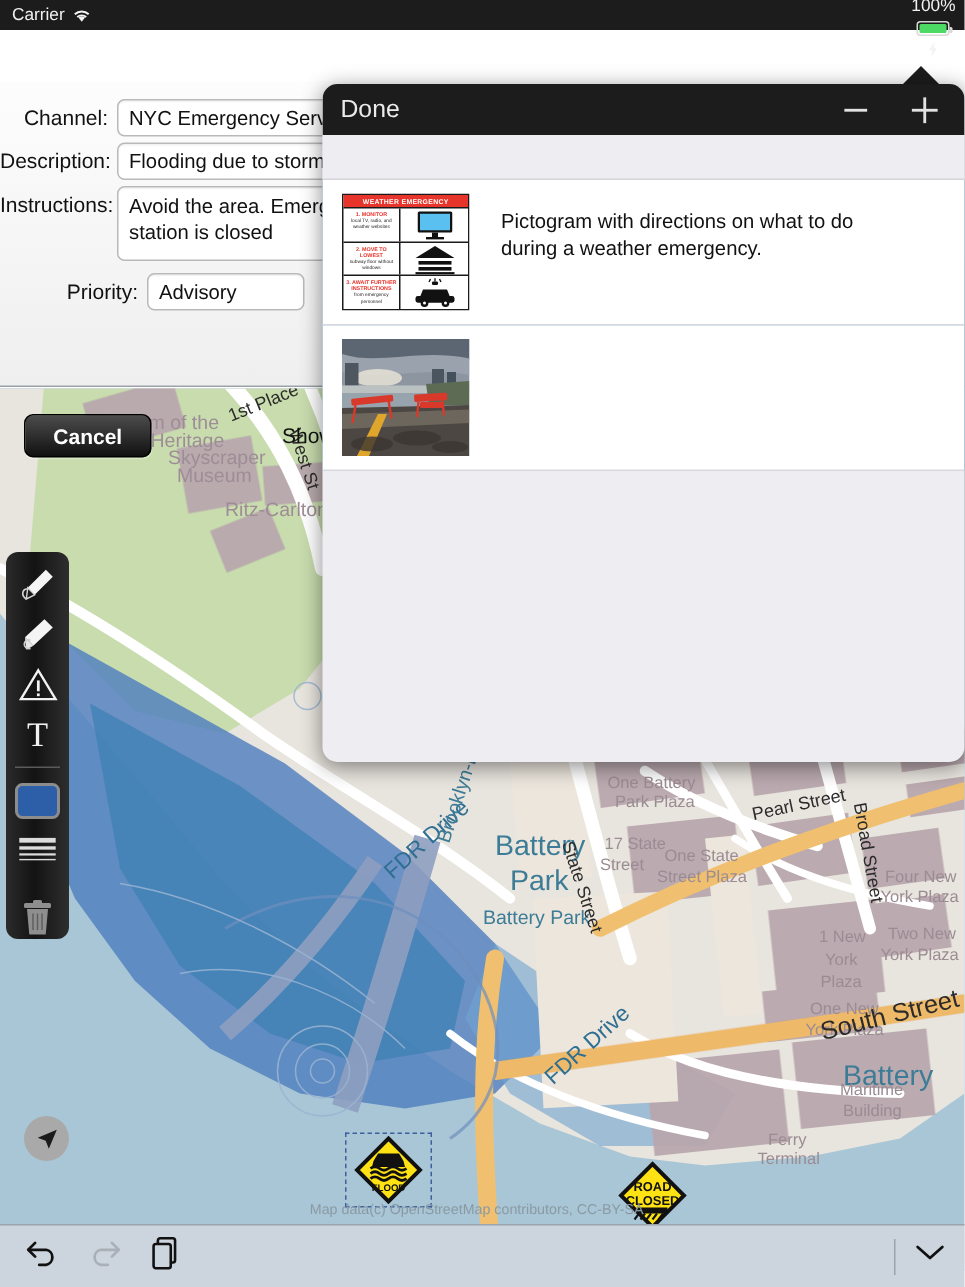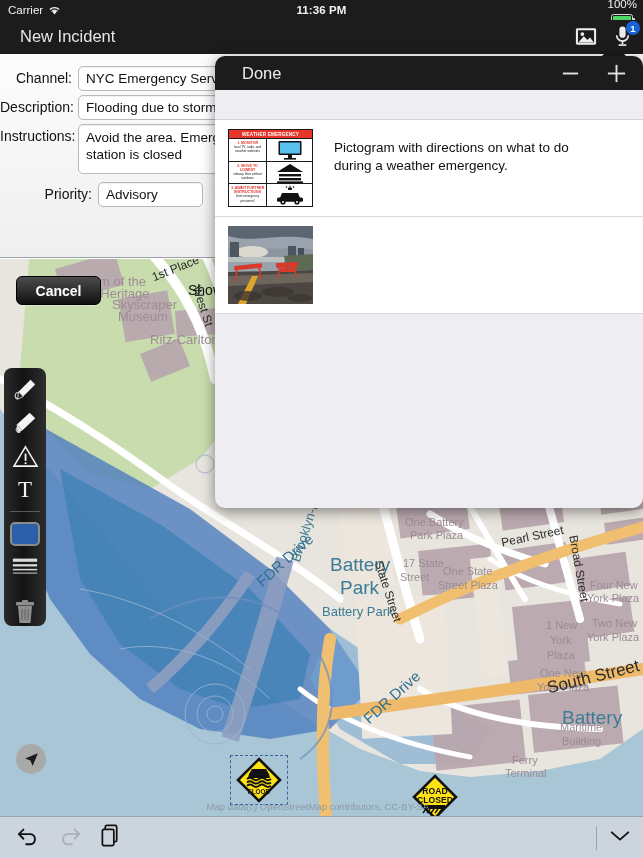--- a/index.html
+++ b/index.html
@@ -112,21 +112,21 @@
   }
   .pop-arrow {
     position: absolute; left: 601px; top: 44px; width: 0; height: 0;
     border-left: 13px solid transparent; border-right: 13px solid transparent;
     border-bottom: 13px solid #1c1c1c;
   }
   .pop-header {
     height: 34px; background: #1c1c1c; color: #ececec;
     display: flex; align-items: center; position: relative;
   }
-  .pop-done { position: absolute; left: 27px; font-size: 16.5px; }
+  .pop-done { position: absolute; left: 12px; font-size: 16.5px; }
   .pop-ctrls { position: absolute; right: 16px; display: flex; align-items: center; gap: 26px; }
   .pop-band { height: 30px; background: #eeeef2; border-bottom: 1px solid #d4d4d8; }
   .pop-list { background: #0369a1; }
   .pop-row {
     display: flex; align-items: flex-start; padding: 9px 10px 9px 13px;
     border-bottom: 1px solid #d9d9dd; min-height: 92px; background: #fff;
   }
   .thumb { width: 85px; height: 78px; flex: 0 0 85px; overflow: hidden; }
   .rowtext { padding-left: 21px; font-size: 13.5px; color: #111; line-height: 18px; padding-top: 10px; }
   .caret { display: inline-block; width: 1px; height: 15px; background: #3a76d8; vertical-align: -2px; margin-left: 3px; }
@@ -385,57 +385,34 @@
 
   <div class="statusbar">
     <div class="sb-left">
       <span>Carrier</span>
       <svg width="13" height="10" viewBox="0 0 14 11">
         <path d="M7 10.4 L4.6 7.4 A3.8 3.8 0 0 1 9.4 7.4 Z" fill="#f2f2f2"></path>
         <path d="M1.9 5 A7.4 7.4 0 0 1 12.1 5" fill="none" stroke="#f2f2f2" stroke-width="1.5"></path>
         <path d="M3.7 7 A5 5 0 0 1 10.3 7" fill="none" stroke="#f2f2f2" stroke-width="1.4"></path>
       </svg>
     </div>
-    <div class="sb-center">11:36 PM</div>
     <div class="sb-right">
       <svg width="11" height="11" viewBox="0 0 24 24">
         <path d="M21 3 L3 10.5 L10.5 13.5 L13.5 21 Z" fill="none" stroke="#f2f2f2" stroke-width="2.2" stroke-linejoin="round"></path>
       </svg>
       <span>100%</span>
       <span class="batt">
           <i></i>
         </span>
       <svg width="6" height="10" viewBox="0 0 6 10">
         <path d="M4 0 L0.5 5.5 L2.6 5.5 L2 10 L5.5 4.2 L3.4 4.2 Z" fill="#f2f2f2"></path>
       </svg>
     </div>
   </div>
 
-  <div class="navbar">
-    <div class="nav-title">New Incident</div>
-    <div class="nav-actions">
-      <div class="icon-btn">
-        <svg width="22" height="19" viewBox="0 0 24 20">
-          <rect x="1" y="1" width="22" height="18" rx="1.6" fill="#f0f0f0"></rect>
-          <rect x="3.2" y="3.2" width="17.6" height="13.6" fill="#1c1c1c"></rect>
-          <circle cx="8" cy="7.4" r="2" fill="#f0f0f0"></circle>
-          <path d="M3.6 16.6 L9.6 9.6 L13.6 13.8 L16.4 11 L20.6 16.6 Z" fill="#f0f0f0"></path>
-        </svg>
-      </div>
-      <div class="icon-btn">
-        <svg width="17" height="22" viewBox="0 0 18 24">
-          <rect x="5.6" y="1.5" width="6.8" height="12.5" rx="3.4" fill="#ececec"></rect>
-          <path d="M2.6 11.2 A6.4 6.4 0 0 0 15.4 11.2" fill="none" stroke="#ececec" stroke-width="1.8"></path>
-          <rect x="8.1" y="17" width="1.8" height="4" fill="#ececec"></rect>
-          <rect x="4.8" y="21" width="8.4" height="1.8" fill="#ececec"></rect>
-        </svg>
-        <span class="badge">1</span>
-      </div>
-    </div>
-  </div>
 
   <div class="pop-arrow"></div>
   <div class="popover">
     <div class="pop-header">
       <div class="pop-done">Done</div>
       <div class="pop-ctrls">
         <svg width="19" height="19" viewBox="0 0 20 20">
           <rect x="2" y="9" width="16" height="2" fill="#e2e2e2"></rect>
         </svg>
         <svg width="21" height="21" viewBox="0 0 22 22">

